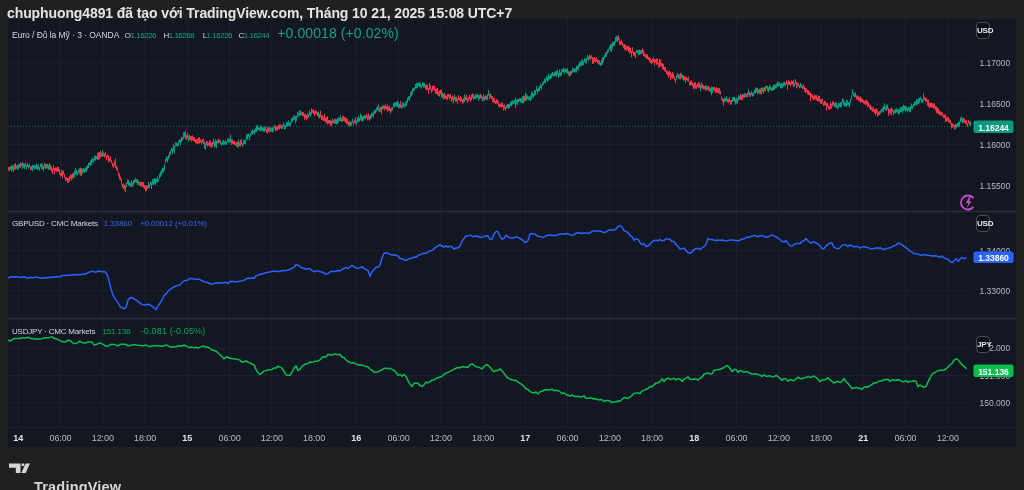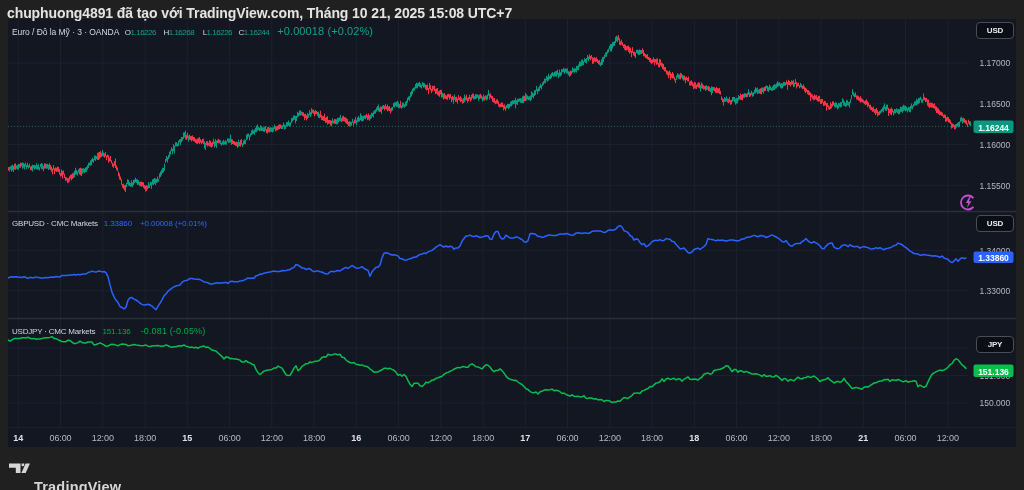--- a/index.html
+++ b/index.html
@@ -3,30 +3,30 @@
 <style>
 * { margin:0; padding:0; box-sizing:border-box; }
 html,body { width:1024px; height:490px; background:#202020; overflow:hidden;
   font-family:"Liberation Sans", sans-serif; }
 #chartbg { position:absolute; left:8px; top:18.5px; width:1008px; height:428px; background:#131722; }
 svg { position:absolute; left:0; top:0; }
 .hdr { position:absolute; left:7px; top:5px; width:700px; font-size:14px; font-weight:700;
   color:#e4e4e4; letter-spacing:-0.1px; }
 .legend { position:absolute; font-size:8.5px; color:#d5d8df; white-space:nowrap; letter-spacing:-0.05px; }
 .legend .val { font-size:8px; letter-spacing:-0.5px; }
-.legend .chg { font-size:11px; letter-spacing:0.1px; }
+.legend .chg { font-size:14px; letter-spacing:0.1px; }
 .legend.l2 { font-size:8px; letter-spacing:-0.2px; }
 .legend.l2 .val { font-size:8px; letter-spacing:-0.1px; }
 .legend.l2 .chg2 { font-size:8px; letter-spacing:-0.1px; }
 .legend.l3 .chg2 { font-size:9px; letter-spacing:0.15px; }
 .plabel { font:8.5px "Liberation Sans",sans-serif; fill:#b5b9c2; }
 .tday { font:700 9px "Liberation Sans",sans-serif; fill:#dfe1e6; }
 .ttime { font:9px "Liberation Sans",sans-serif; fill:#b5b9c2; letter-spacing:-0.1px; }
 .tagtxt { font:700 8.5px "Liberation Sans",sans-serif; fill:#fff; }
-.btn { position:absolute; width:38px; height:17px; background:#0c0e15; border:1px solid #4a4d57;
+.btn { position:absolute; width:14px; height:17px; background:#0c0e15; border:1px solid #4a4d57;
   border-radius:4px; color:#e8e9ec; font-size:8px; font-weight:700; text-align:center;
   letter-spacing:-0.2px; line-height:15px; }
 .teal { color:#14a08c; }
 .blue { color:#3568f0; }
 .grn { color:#00ab4e; }
 .logotxt { position:absolute; left:34px; top:443px; font-size:14.5px; font-weight:700; color:#d6d6d6;
   letter-spacing:0.2px;margin-top:36px; }
 </style></head>
 <body>
 <div id="chartbg"></div>
@@ -84,18 +84,18 @@
   </g>
   <path d="M969.5 196.5 l-3.6 6.4 h2.4 l-1.4 5 l4.6 -6.6 h-2.6 l2 -4.8 z" fill="#c44fd0" stroke="none"></path>
   <g fill="#d6d6d6">
     <path d="M9 463.5 h11.5 v9.5 h-4.7 v-5.2 h-6.8 z"></path>
     <rect x="21.6" y="463.5" width="2.6" height="2.6"></rect>
     <path d="M25.6 463.5 h4.3 l-4.2 9.5 h-4.3 z"></path>
   </g>
 </svg>
 <div class="hdr">chuphuong4891 đã tạo với TradingView.com, Tháng 10 21, 2025 15:08 UTC+7</div>
 <div class="legend" style="left:12px; top:24.5px;">Euro / Đô la Mỹ · 3 · OANDA<span class="val" style="margin-left:5.5px;">O<span class="teal">1.16226</span></span><span class="val" style="margin-left:7.5px;">H<span class="teal">1.16268</span></span><span class="val" style="margin-left:8.5px;">L<span class="teal">1.16226</span></span><span class="val" style="margin-left:6.5px;">C<span class="teal">1.16244</span></span><span class="chg teal" style="margin-left:8px;">+0.00018 (+0.02%)</span></div>
-<div class="legend l2" style="left:12px; top:218.8px;">GBPUSD · CMC Markets<span class="val blue" style="margin-left:6px;">1.33860</span><span class="chg2 blue" style="margin-left:8px;">+0.00008 (+0.01%)</span></div>
+<div class="legend l2" style="left:12px; top:218.8px;">GBPUSD · CMC Markets<span class="val blue" style="margin-left:6px;">1.33860</span><span class="chg2 blue" style="margin-left:8px;">+0.00012 (+0.01%)</span></div>
 <div class="legend l2 l3" style="left:12px; top:326.3px;">USDJPY · CMC Markets<span class="val grn" style="margin-left:7px;">151.136</span><span class="chg2 grn" style="margin-left:10px;">-0.081 (-0.05%)</span></div>
 <div class="btn" style="left:976px; top:22px;">USD</div>
 <div class="btn" style="left:976px; top:214.5px;">USD</div>
 <div class="btn" style="left:976px; top:336px;">JPY</div>
 <div class="logotxt">TradingView</div>
 
 </body></html>

